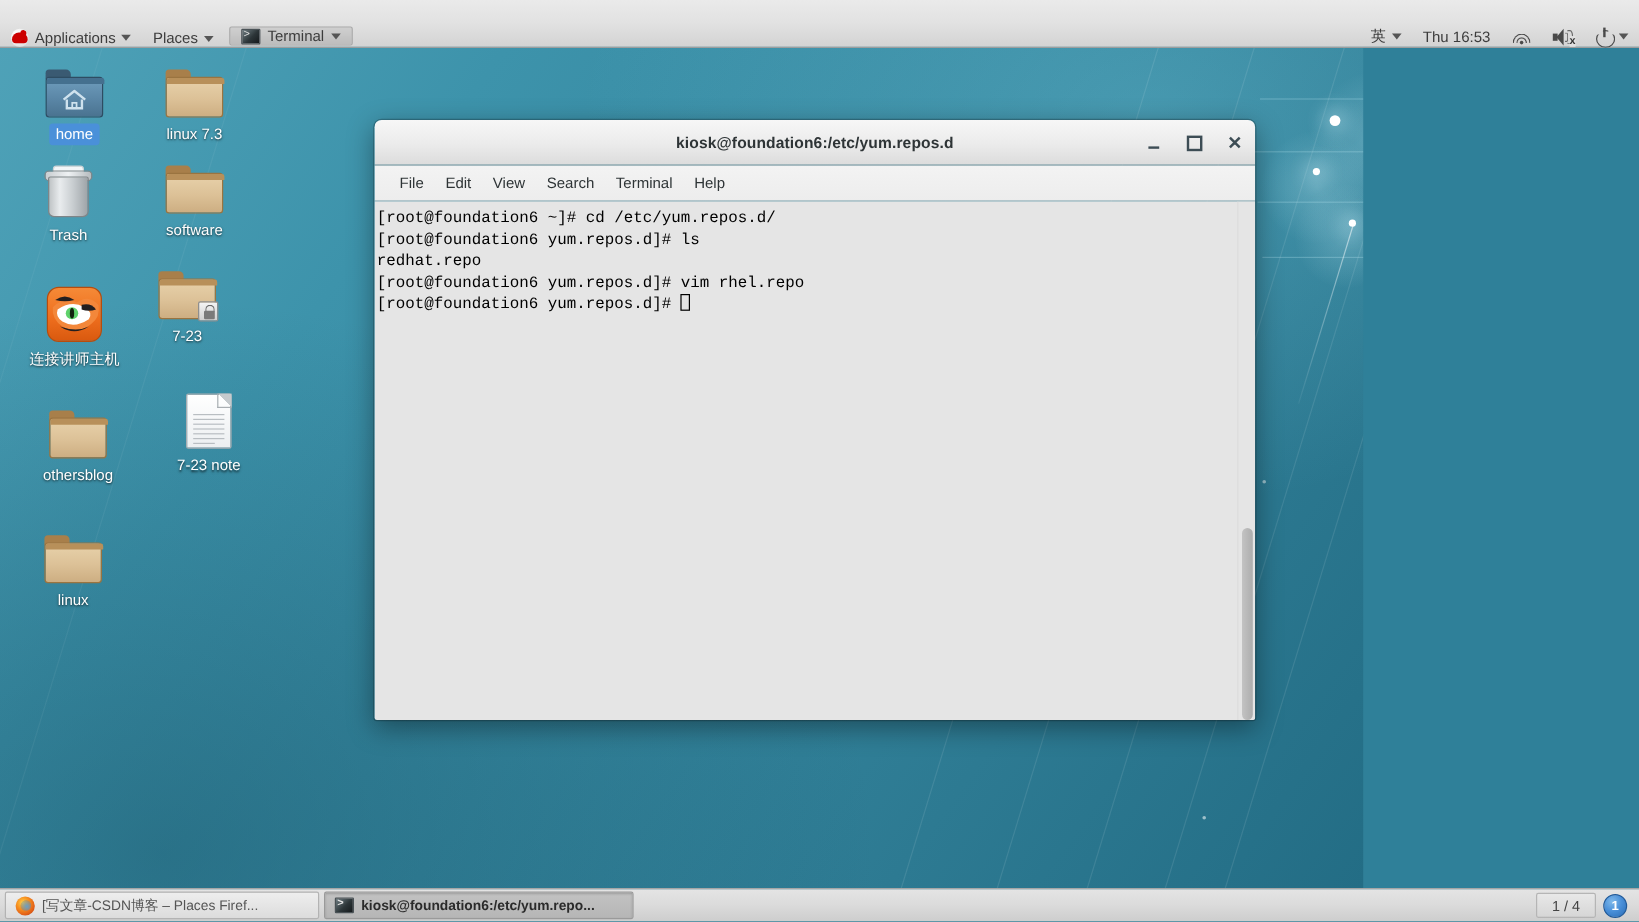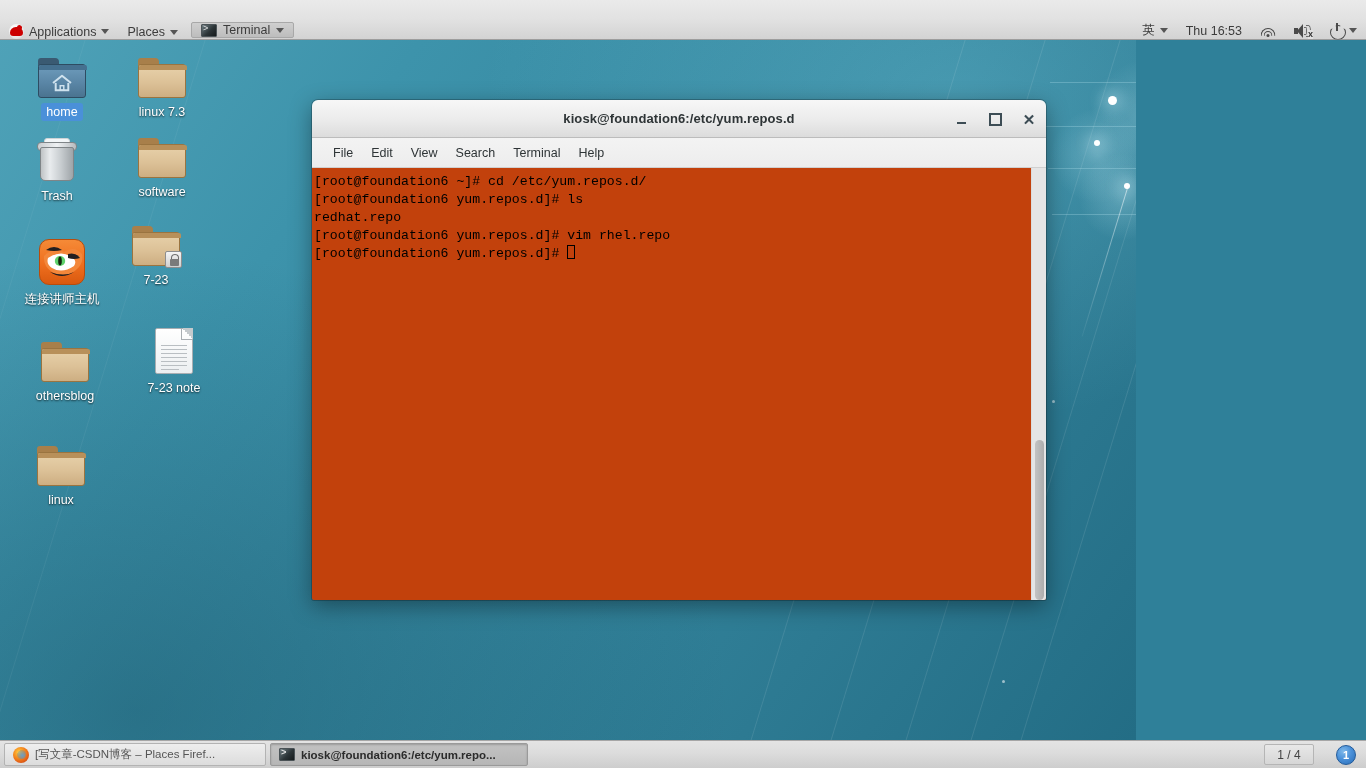--- a/index.html
+++ b/index.html
@@ -288,21 +288,21 @@
   .wbtn.close { font-size: 15px; font-weight: bold; line-height: 1; }
   #menubar {
     height: 30px; flex: none;
     background: linear-gradient(to bottom, #f3f3f3, #ededed);
     border-bottom: 1px solid #d0d0d0;
     display: flex; align-items: center; padding-left: 12px;
     font-size: 12.5px; color: #2e3436;
   }
   #menubar .mi { padding: 3px 9px; cursor: default; border-radius: 2px; }
   #term-body {
-    flex: 1; background: #c2410c; display: flex; position: relative;
+    flex: 1; background: #e5e5e5; display: flex; position: relative;
     overflow: hidden;
     gap: 12px;
   }
   #term-text {
     flex: 1; padding: 5px 6px 0 2px;
     font-family: "Liberation Mono", "DejaVu Sans Mono", monospace;
     font-size: 13.2px; line-height: 18px; color: #000000;
     white-space: pre; overflow: hidden;
   }
   #cursor-block {
@@ -346,21 +346,21 @@
   .fx-icon {
     width: 16px; height: 16px; border-radius: 50%; flex: none;
     background: radial-gradient(circle at 38% 34%, #ffd24d 0%, #f79321 34%, #e35f17 68%, #a03a10 100%);
     position: relative;
   }
   .fx-icon::after {
     content: ""; position: absolute; left: 4px; top: 3px;
     width: 9px; height: 9px; border-radius: 50%;
     background: radial-gradient(circle at 60% 60%, rgba(90,160,215,0.9), rgba(50,110,180,0.25) 70%, transparent 75%);
   }
-  #panel-right-bottom { margin-left: auto; display: flex; align-items: center; gap: 22px; padding-right: 6px; }
+  #panel-right-bottom { margin-left: auto; display: flex; align-items: center; gap: 6px; padding-right: 6px; }
   #workspace-switcher {
     display: flex; align-items: center; justify-content: center;
     height: 21px; min-width: 50px; padding: 0 8px;
     border: 1px solid #b5b5b5; border-radius: 2px;
     background: linear-gradient(to bottom,#e8e8e8,#d6d6d6);
     font-size: 12px; color: #444; cursor: default;
   }
   #notify-badge {
     width: 20px; height: 20px; border-radius: 50%;
     background: radial-gradient(circle at 36% 30%, #7fb9ea 0%, #4a90d9 46%, #2a6cb5 100%);

